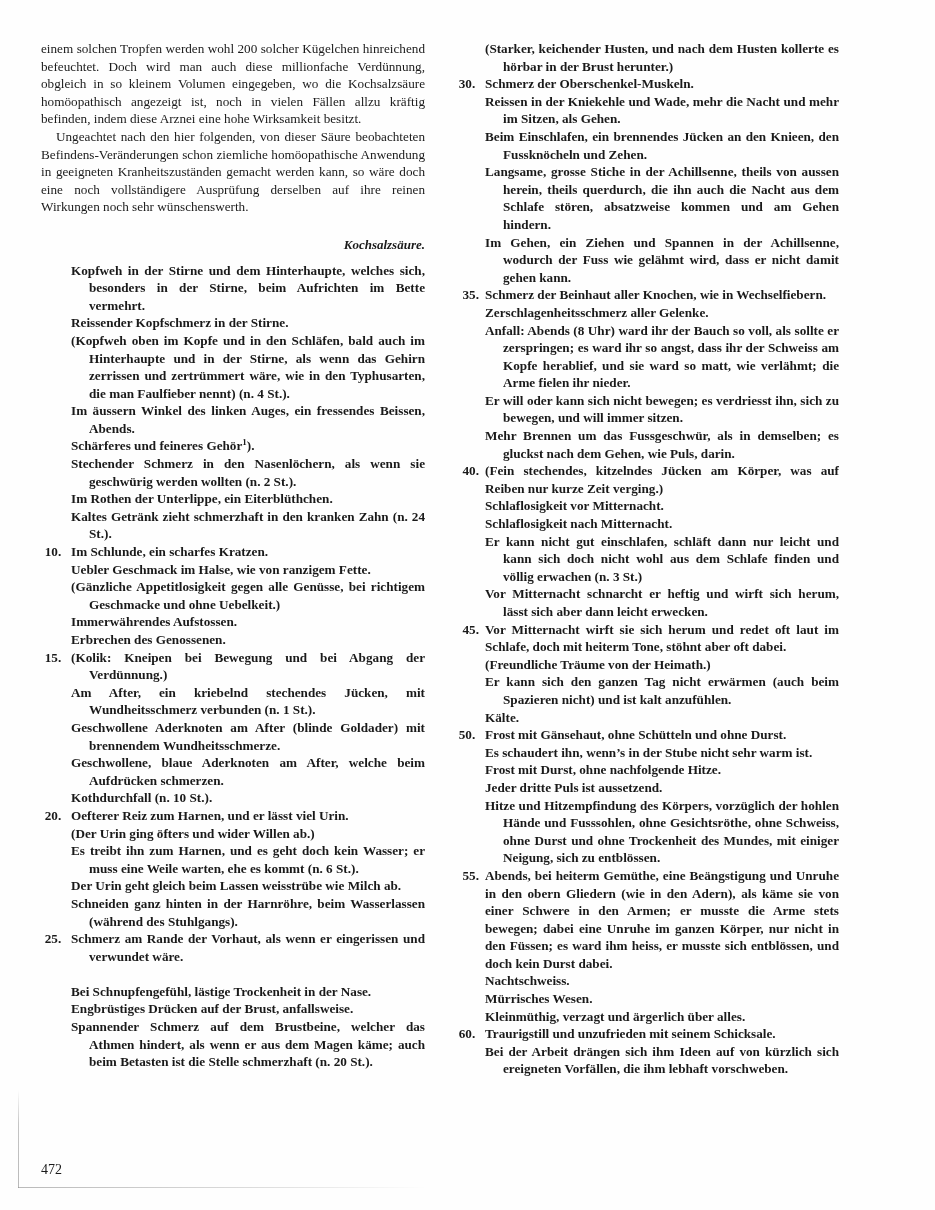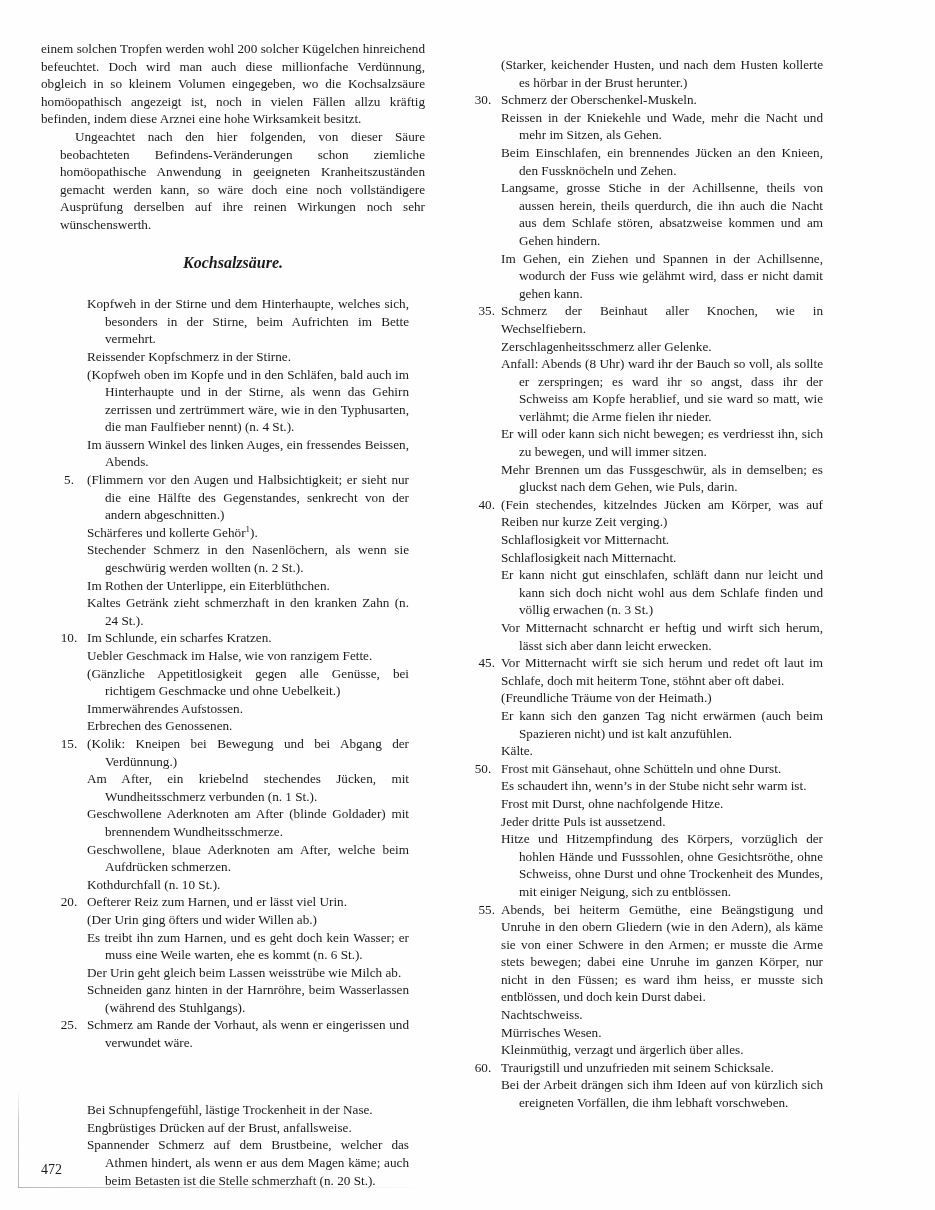--- a/index.html
+++ b/index.html
@@ -53,41 +53,42 @@
     hyphens: none;
   }
   .col-left  { left: 41px; }
   .col-right { left: 455px; }
 
   
   p.para {
     margin: 0;
     text-align: justify;
   }
-  p.para.indent { text-indent: 15px; margin-left: 19px; }
+  p.para.indent { text-indent: 15px; }
 
   
   .heading {
     margin: 0;
-    text-align: center;
+    text-align: right;
     font-weight: bold;
     font-style: italic;
-    font-size: 16px;
+    font-size: 13px;
     line-height: 17.6px;
   }
 
   .spacer-lg { height: 20px; }
   .spacer-md { height: 17.6px; }
   .spacer-sm { height: 8px; }
 
   
   .symptom-list {
-    margin: 16px;
+    margin: 0;
     padding: 0;
     list-style: none;
+    font-weight: bold;
   }
   .sym {
     position: relative;
     margin: 0;
     padding-left: 30px;
     text-indent: -30px;
     text-align: justify;
   }
   .sym > .num {
     display: inline-block;
@@ -141,22 +142,21 @@
 
       <h2 class="heading">Kochsalzsäure.</h2>
 
       <div class="spacer-sm"></div>
 
       <ul class="symptom-list" id="left-symptoms">
           <li class="sym wrap"><span class="num empty">0.</span><span class="body">Kopfweh in der Stirne und dem Hinterhaupte, welches sich, besonders in der Stirne, beim Aufrichten im Bette vermehrt.</span></li>
           <li class="sym wrap"><span class="num empty">0.</span><span class="body">Reissender Kopfschmerz in der Stirne.</span></li>
           <li class="sym wrap"><span class="num empty">0.</span><span class="body">(Kopfweh oben im Kopfe und in den Schläfen, bald auch im Hinterhaupte und in der Stirne, als wenn das Gehirn zerrissen und zertrümmert wäre, wie in den Typhusarten, die man Faulfieber nennt) (n. 4 St.).</span></li>
           <li class="sym wrap"><span class="num empty">0.</span><span class="body">Im äussern Winkel des linken Auges, ein fressendes Beissen, Abends.</span></li>
-          <li class="sym wrap"><span class="num">5.</span><span class="body">(Flimmern vor den Augen und Halbsichtigkeit; er sieht nur die eine Hälfte des Gegenstandes, senkrecht von der andern abgeschnitten.)</span></li>
-          <li class="sym wrap"><span class="num empty">0.</span><span class="body">Schärferes und kollerte Gehör</span><span class="sup">1</span><span>).</span></li>
+          <li class="sym wrap"><span class="num empty">0.</span><span class="body">Schärferes und feineres Gehör</span><span class="sup">1</span><span>).</span></li>
           <li class="sym wrap"><span class="num empty">0.</span><span class="body">Stechender Schmerz in den Nasenlöchern, als wenn sie geschwürig werden wollten (n. 2 St.).</span></li>
           <li class="sym wrap"><span class="num empty">0.</span><span class="body">Im Rothen der Unterlippe, ein Eiterblüthchen.</span></li>
           <li class="sym wrap"><span class="num empty">0.</span><span class="body">Kaltes Getränk zieht schmerzhaft in den kranken Zahn (n. 24 St.).</span></li>
           <li class="sym wrap"><span class="num">10.</span><span class="body">Im Schlunde, ein scharfes Kratzen.</span></li>
           <li class="sym wrap"><span class="num empty">0.</span><span class="body">Uebler Geschmack im Halse, wie von ranzigem Fette.</span></li>
           <li class="sym wrap"><span class="num empty">0.</span><span class="body">(Gänzliche Appetitlosigkeit gegen alle Genüsse, bei richtigem Geschmacke und ohne Uebelkeit.)</span></li>
           <li class="sym wrap"><span class="num empty">0.</span><span class="body">Immerwährendes Aufstossen.</span></li>
           <li class="sym wrap"><span class="num empty">0.</span><span class="body">Erbrechen des Genossenen.</span></li>
           <li class="sym wrap"><span class="num">15.</span><span class="body">(Kolik: Kneipen bei Bewegung und bei Abgang der Verdünnung.)</span></li>
           <li class="sym wrap"><span class="num empty">0.</span><span class="body">Am After, ein kriebelnd stechendes Jücken, mit Wundheitsschmerz verbunden (n. 1 St.).</span></li>

